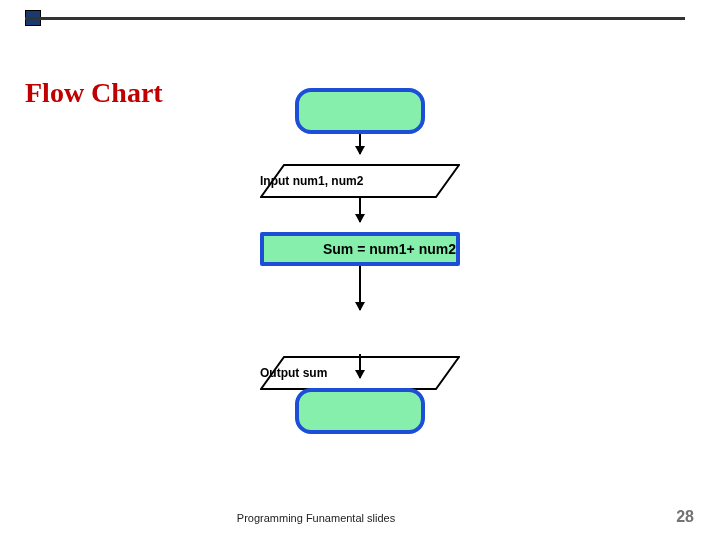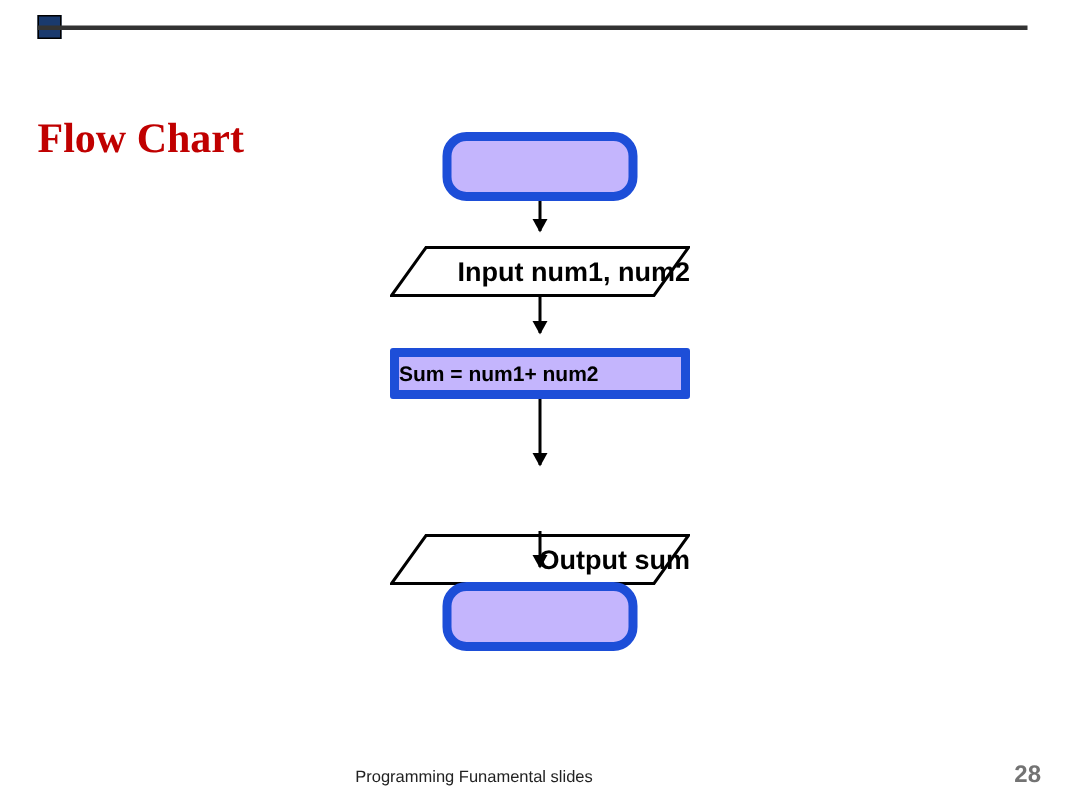--- a/index.html
+++ b/index.html
@@ -41,25 +41,25 @@
     .flowchart {
       position: absolute;
       top: 88px;
       left: 0;
       width: 720px;
     }
     .shape {
       position: absolute;
       left: 50%;
       transform: translateX(-50%);
-      border: 6px solid #1d4ed8;
-      background: #c4b5fd;
+      border: 4px solid #1d4ed8;
+      background: #86efac;
       display: flex;
       align-items: center;
-      justify-content: flex-start;
+      justify-content: flex-end;
       font-size: 14px;
       font-weight: bold;
     }
     .terminal {
       width: 130px;
       height: 46px;
       border-radius: 16px;
     }
     .process {
       width: 200px;
@@ -67,22 +67,22 @@
       border-radius: 2px;
     }
     .io-wrap {
       position: absolute;
       left: 50%;
       transform: translateX(-50%);
       width: 200px;
       height: 34px;
       display: flex;
       align-items: center;
-      justify-content: flex-end;
-      font-size: 18px;
+      justify-content: flex-start;
+      font-size: 12px;
       font-weight: bold;
     }
     .io-svg {
       position: absolute;
       top: 0;
       left: 0;
       width: 200px;
       height: 34px;
     }
     .io-label { position: relative; z-index: 1; }

